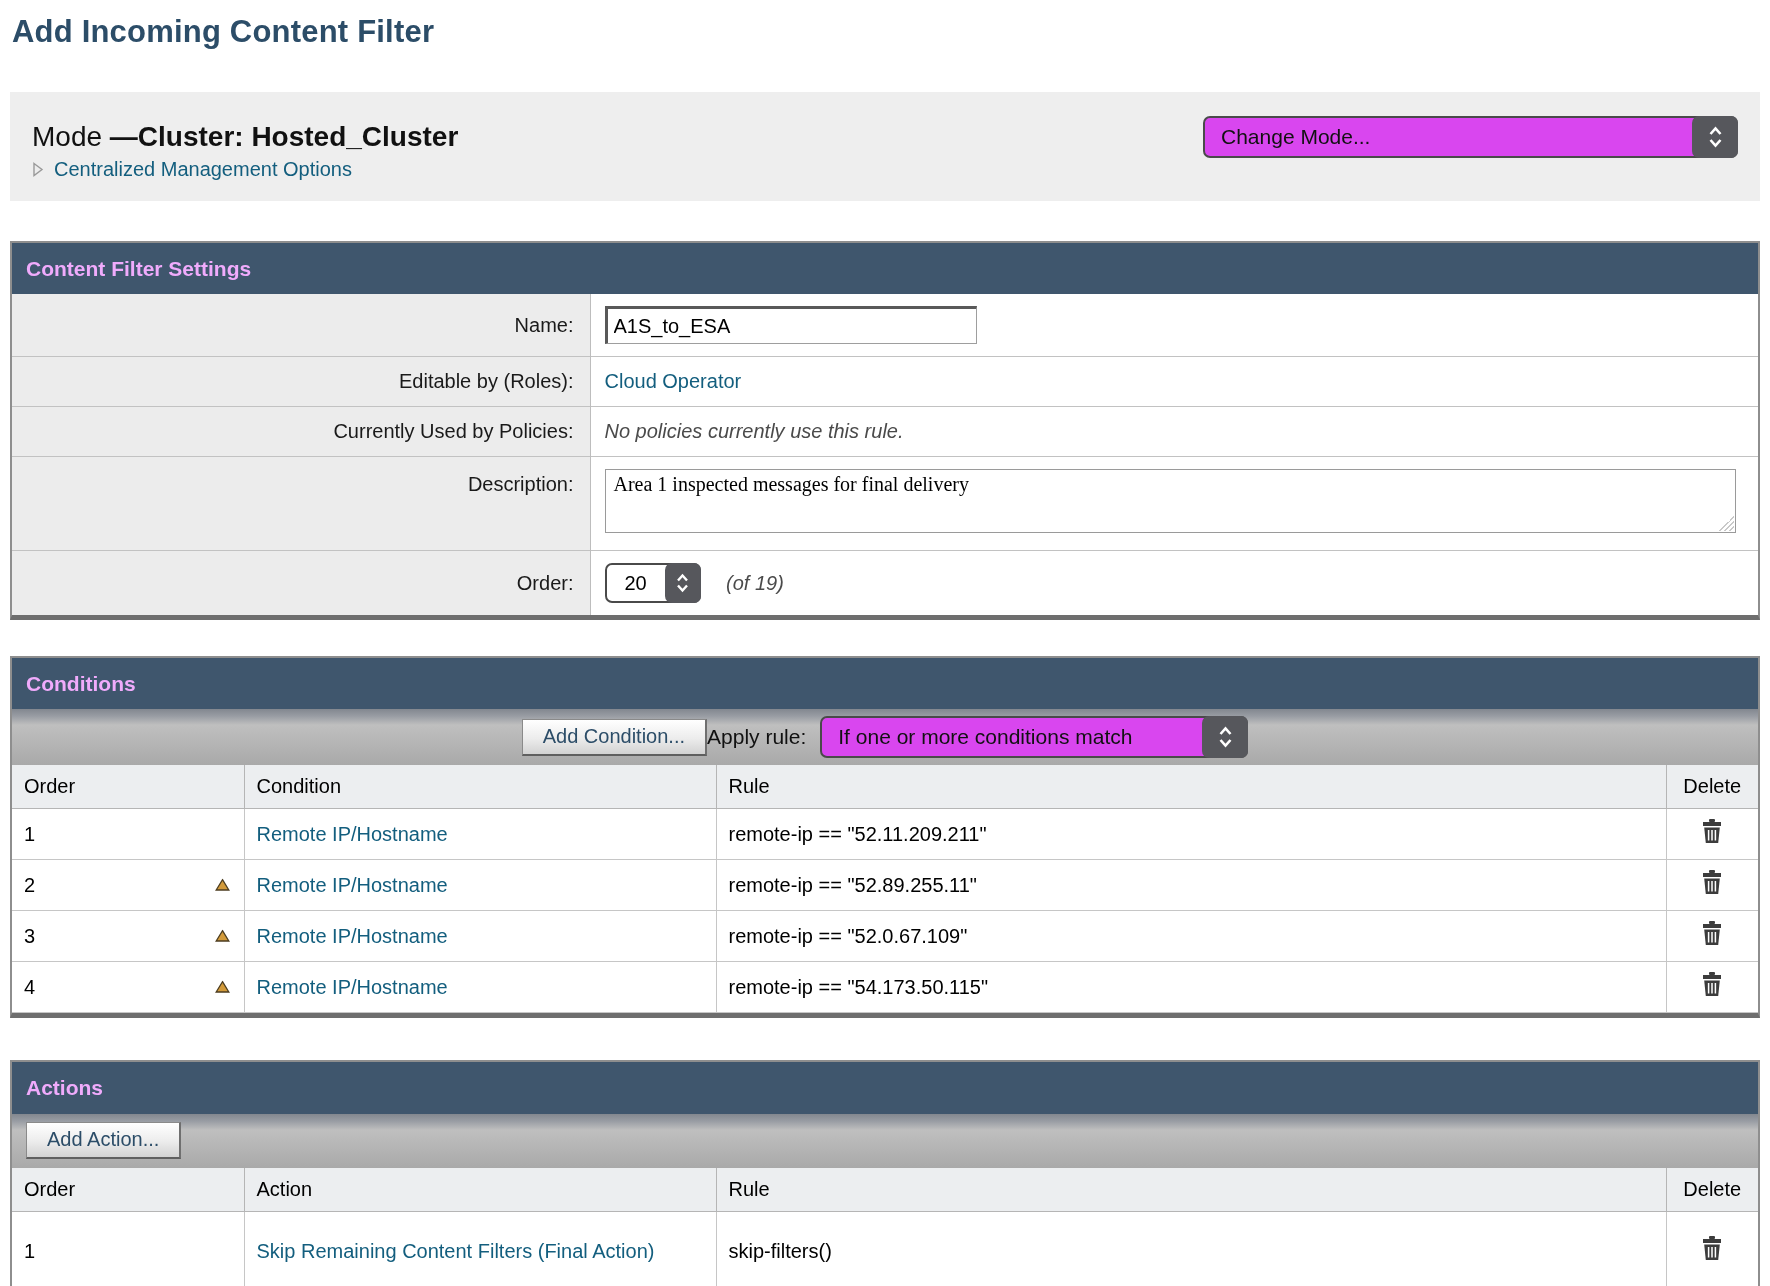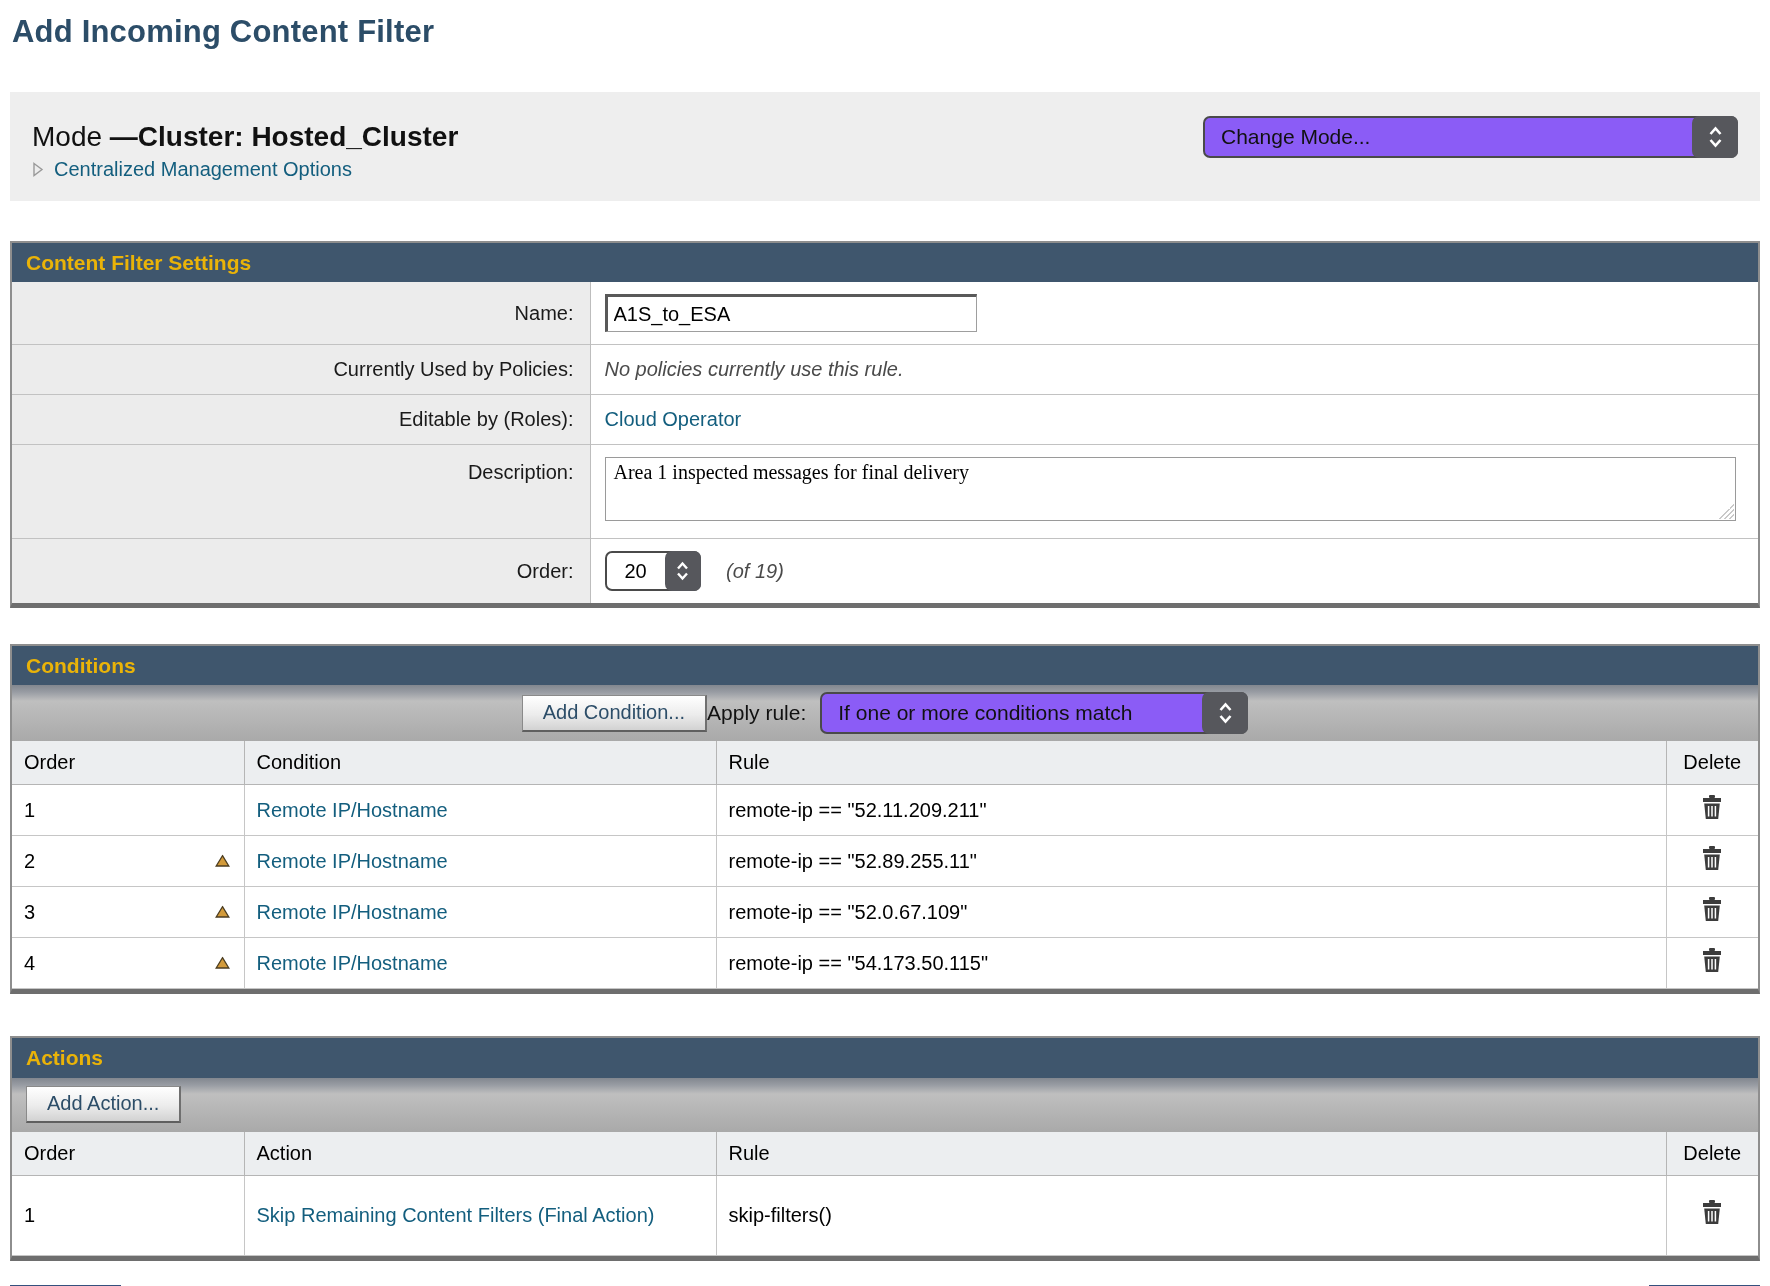--- a/index.html
+++ b/index.html
@@ -16,21 +16,21 @@
 
   
   .mode-box {
     background:#eeeeee; margin:42px 10px 0 10px;
     padding:24px 22px 20px 22px;
   }
   .mode-row { display:flex; justify-content:space-between; align-items:center; }
   .mode-text { font-size:28px; color:#111; }
   .mode-text b { font-weight:bold; }
   .select {
-    position:relative; background:#8b5cf6; border:2px solid #4a4a4a;
+    position:relative; background:#d946ef; border:2px solid #4a4a4a;
     border-radius:7px; height:42px; display:flex; align-items:center;
     padding:0 58px 0 16px; font-size:21px; color:#111; cursor:default;
   }
   .select .stepper {
     position:absolute; right:-2px; top:-2px; bottom:-2px; width:46px;
     background:#56575c; border-radius:7px; display:flex;
     align-items:center; justify-content:center;
   }
   .select-change-mode { width:535px; }
   .mgmt-row { display:flex; align-items:center; gap:10px; }
@@ -38,22 +38,22 @@
 
   
   .panel {
     margin:0 10px; border:2px solid #8e8e8e; border-bottom:5px solid #6e6e6e;
     background:#fff;
   }
   .panel-settings { margin-top:40px; }
   .panel-conditions { margin-top:36px; }
   .panel-actions { margin-top:42px; }
   .panel-header {
-    background:#3f566d; color:#eab308; font-weight:bold; font-size:21px;
-    padding:7px 14px; line-height:1.2;
+    background:#3f566d; color:#f0abfc; font-weight:bold; font-size:21px;
+    padding:13px 14px; line-height:1.2;
   }
 
   
   .form-table { width:100%; border-collapse:collapse; }
   .form-table td { border-top:1px solid #c2c2c2; vertical-align:middle; }
   .form-table tr:first-child td { border-top:none; }
   td.flabel {
     width:578px; background:#ececec; text-align:right;
     padding:13px 16px 13px 6px; font-size:20px; color:#1a1a1a;
     border-right:1px solid #bdbdbd;
@@ -174,26 +174,26 @@
   <div class="panel-header">Content Filter Settings</div>
   <table class="form-table">
     <tbody>
         <tr>
       <td class="flabel">Name:</td>
       <td class="fvalue">
         <input class="name-input" type="text" value="A1S_to_ESA" style="">
       </td>
     </tr>
     <tr>
+      <td class="flabel">Editable by (Roles):</td>
+      <td class="fvalue"><a class="teal-link">Cloud Operator</a></td>
+    </tr>
+    <tr>
       <td class="flabel">Currently Used by Policies:</td>
       <td class="fvalue"><span class="muted-italic">No policies currently use this rule.</span></td>
-    </tr>
-    <tr>
-      <td class="flabel">Editable by (Roles):</td>
-      <td class="fvalue"><a class="teal-link">Cloud Operator</a></td>
     </tr>
     <tr>
       <td class="flabel" style="vertical-align:top; padding-top:16px;">Description:</td>
       <td class="fvalue">
         <span class="textarea-wrap">
           <textarea class="desc-textarea" style="">Area 1 inspected messages for final delivery</textarea>
           <span class="resize-grip"></span>
         </span>
       </td>
     </tr>

